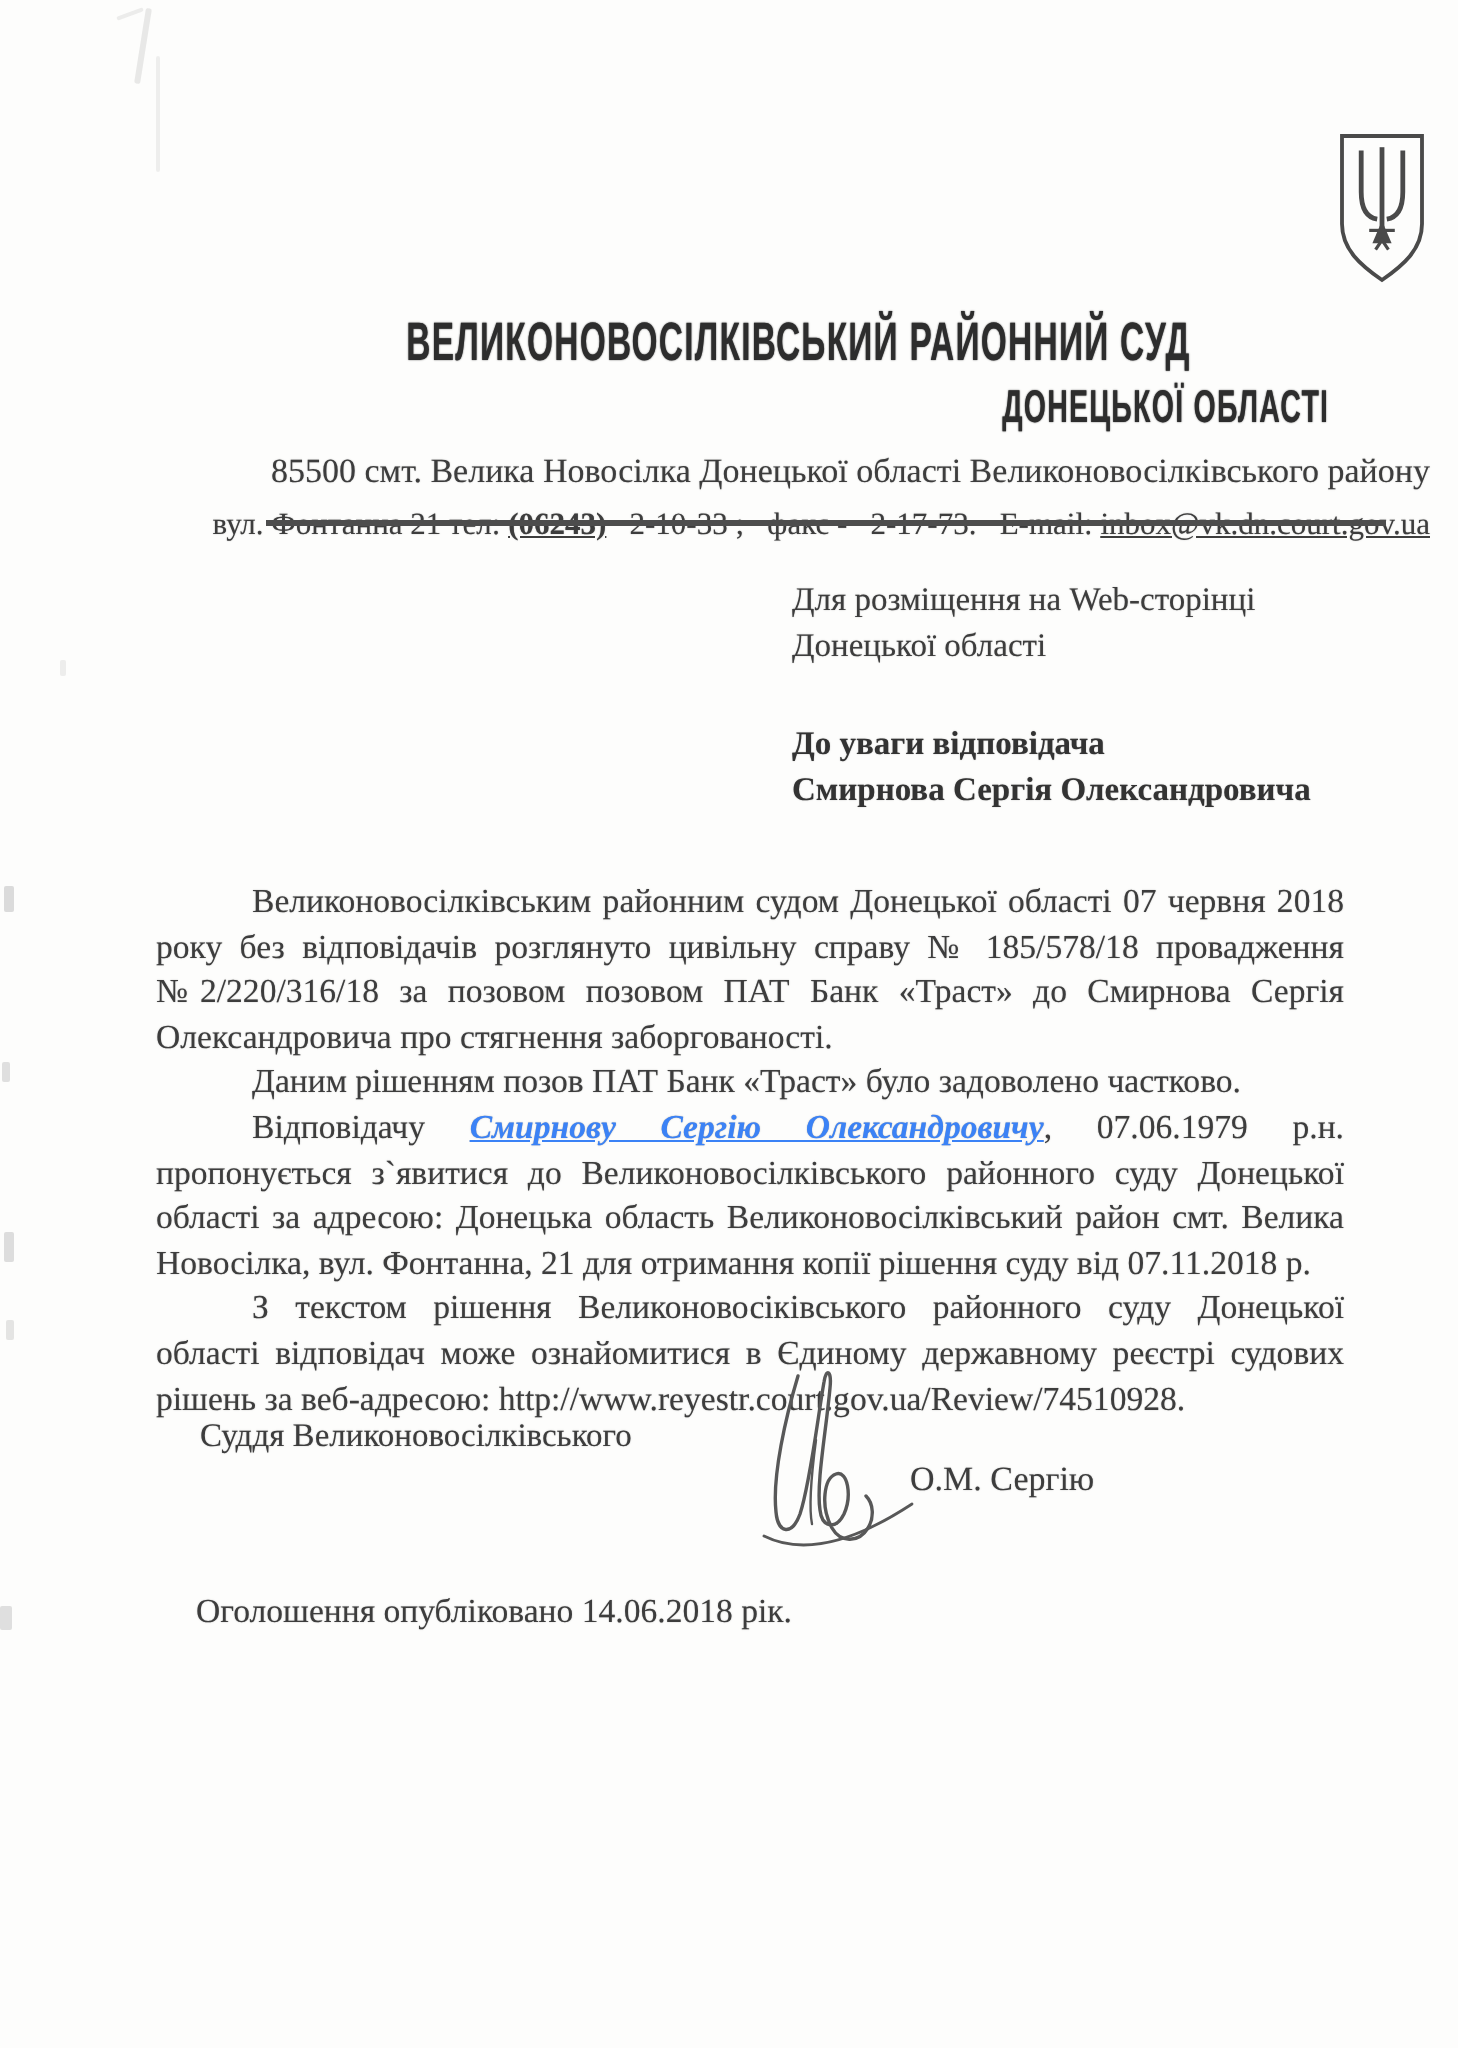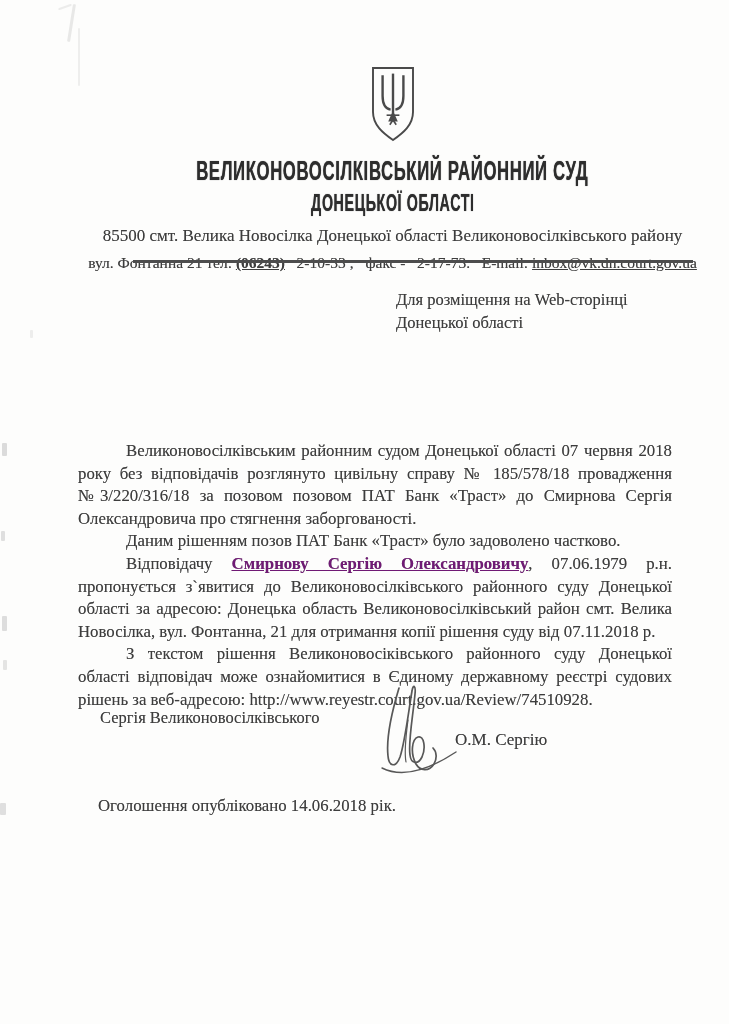--- a/index.html
+++ b/index.html
@@ -8,21 +8,21 @@
     width:729px;height:1024px;
     background:#fdfdfc;
     font-family:"Liberation Serif",serif;
     color:#3d3d3d;
     overflow:hidden;
     text-shadow:0 0 0.6px rgba(80,80,80,0.55);
   }
   
   .letterhead{
     position:absolute;left:70px;top:64px;width:645px;
-    text-align:center;
+    text-align:right;
   }
   .emblem-wrap{display:block;height:80px;}
   .court-name-1,.court-name-2{
     font-family:"Liberation Sans",sans-serif;
     font-weight:bold;color:#2d2d2d;
     display:inline-block;
     transform:scaleX(0.62);transform-origin:center;
     letter-spacing:1px;white-space:nowrap;
     text-shadow:0 0 1px rgba(45,45,45,0.9);
   }
@@ -39,21 +39,21 @@
   }
   
   .recipient{position:absolute;left:396px;top:288px;font-size:16.5px;line-height:23px;}
   .attention{margin-top:26px;font-weight:bold;color:#333;}
   
   .doc-body{
     position:absolute;left:78px;top:440px;width:594px;
     font-size:16.8px;line-height:22.6px;text-align:justify;
   }
   .doc-body p{margin:0;text-indent:48px;}
-  .defendant-name{font-weight:bold;text-decoration:underline;color:#701a75;}
+  .defendant-name{font-weight:bold;text-decoration:underline;color:#3b82f6;font-style:italic;}
   
   .sig-left{position:absolute;left:100px;top:706px;font-size:16.5px;line-height:24px;}
   .sig-mark{position:absolute;left:368px;top:680px;}
   .sig-name{position:absolute;left:455px;top:730px;font-size:17px;}
   
   .published{position:absolute;left:98px;top:796px;font-size:16.8px;}
   
   .artifact{position:absolute;background:#8d8d8d;border-radius:1px;}
   .a1{left:70px;top:4px;width:3px;height:38px;opacity:.18;transform:rotate(9deg);}
   .a2{left:78px;top:28px;width:2px;height:58px;opacity:.13;}
@@ -95,31 +95,35 @@
     <span class="hdr-line"><span class="court-name-1">ВЕЛИКОНОВОСІЛКІВСЬКИЙ РАЙОННИЙ СУД</span></span>
     <span class="hdr-line"><span class="court-name-2">ДОНЕЦЬКОЇ ОБЛАСТІ</span></span>
     <div class="address-line">85500 смт. Велика Новосілка Донецької області Великоновосілківського району</div>
     <div class="contact-line"><span>вул. Фонтанна 21 тел: </span><span class="u b">(06243)</span><span>   2-10-33 ;   факс -   2-17-73.   E-mail: </span><span class="u">inbox@vk.dn.court.gov.ua</span></div>
   </div>
   <div class="header-rule"></div>
 
   <div class="recipient">
     <div>Для розміщення на Web-сторінці</div>
     <div>Донецької області</div>
+    <div class="attention">
+      <div>До уваги відповідача</div>
+      <div>Смирнова Сергія Олександровича</div>
+    </div>
   </div>
 
   <div class="doc-body">
-    <p>Великоновосілківським районним судом Донецької області 07 червня 2018 року без відповідачів розглянуто цивільну справу № 185/578/18 провадження №3/220/316/18 за позовом позовом ПАТ Банк «Траст» до Смирнова Сергія Олександровича про стягнення заборгованості.</p>
+    <p>Великоновосілківським районним судом Донецької області 07 червня 2018 року без відповідачів розглянуто цивільну справу № 185/578/18 провадження №2/220/316/18 за позовом позовом ПАТ Банк «Траст» до Смирнова Сергія Олександровича про стягнення заборгованості.</p>
     <p>Даним рішенням позов ПАТ Банк «Траст» було задоволено частково.</p>
     <p><span>Відповідачу </span><span class="defendant-name">Смирнову Сергію Олександровичу</span><span>, 07.06.1979 р.н. пропонується з`явитися до Великоновосілківського районного суду Донецької області за адресою: Донецька область Великоновосілківський район смт. Велика Новосілка, вул. Фонтанна, 21 для отримання копії рішення суду від 07.11.2018 р.</span></p>
     <p><span>З текстом рішення Великоновосіківського районного суду Донецької області відповідач може ознайомитися в Єдиному державному реєстрі судових рішень за веб-адресою: </span><span>http://www.reyestr.court.gov.ua/Review/74510928.</span></p>
   </div>
 
   <div class="sig-left">
-    <div>Сергія Великоновосілківського</div>
+    <div>Суддя Великоновосілківського</div>
   </div>
   <div class="sig-mark">
     <svg width="90" height="100" viewBox="0 0 90 100" aria-hidden="true">
       <path d="M31 8 C25 28 18 58 20 76 C21 87 28 88 32 77 C37 62 41 28 44 11 C45 4 48 5 47 14 C45 36 40 62 42 75 C43 84 50 85 54 77 C58 68 56 55 50 57 C44 59 42 73 48 84 C52 91 61 92 66 84 C69 79 69 72 65 68" fill="none" stroke="#585858" stroke-width="1.7" stroke-linecap="round"></path>
       <path d="M40 40 C38 55 36 72 38 82" fill="none" stroke="#585858" stroke-width="1.2" stroke-linecap="round"></path>
       <path d="M14 88 C32 97 56 93 88 72" fill="none" stroke="#585858" stroke-width="1.4" stroke-linecap="round"></path>
     </svg>
   </div>
   <div class="sig-name">О.М. Сергію</div>
 

